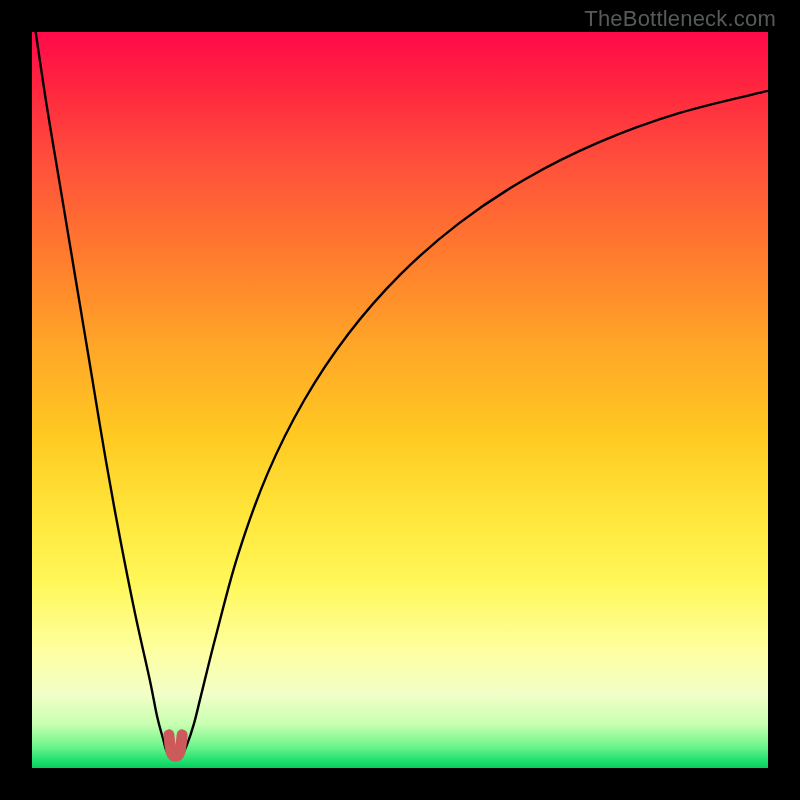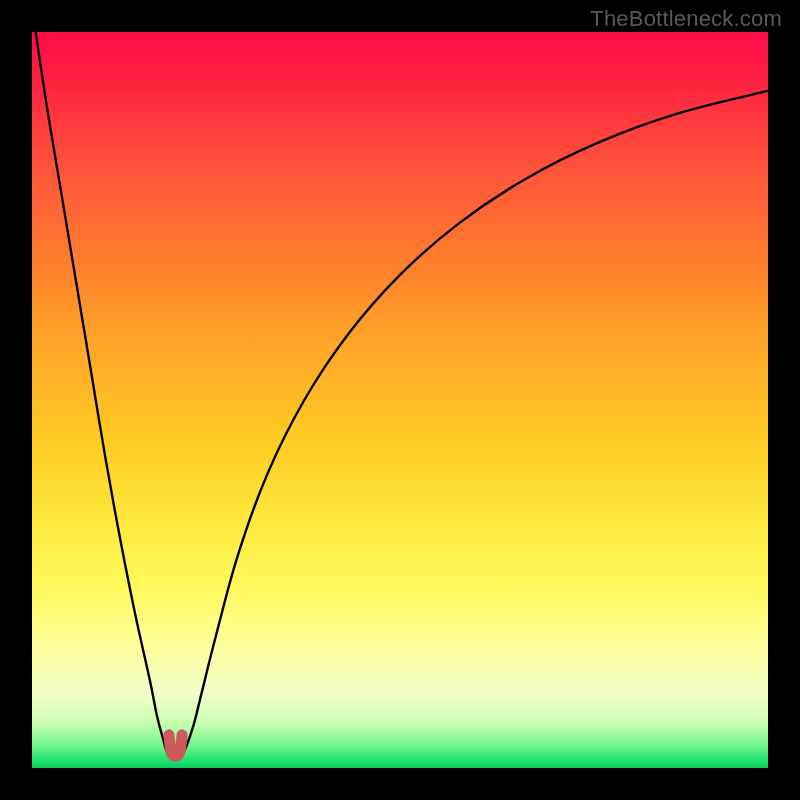--- a/index.html
+++ b/index.html
@@ -42,21 +42,21 @@
       #f2ffc8 90%,
       #c8ffb0 94%,
       #70f58c 97%,
       #1fe070 99%,
       #0acc5c 100%
     );
   }
   .watermark {
     position: absolute;
     top: 6px;
-    right: 18px;
+    right: 24px;
     color: #555a5a;
     font-size: 22px;
     letter-spacing: 0.2px;
     font-weight: 400;
     user-select: none;
   }
   svg.curve {
     position: absolute;
     left: 0; top: 0;
     width: 100%; height: 100%;

